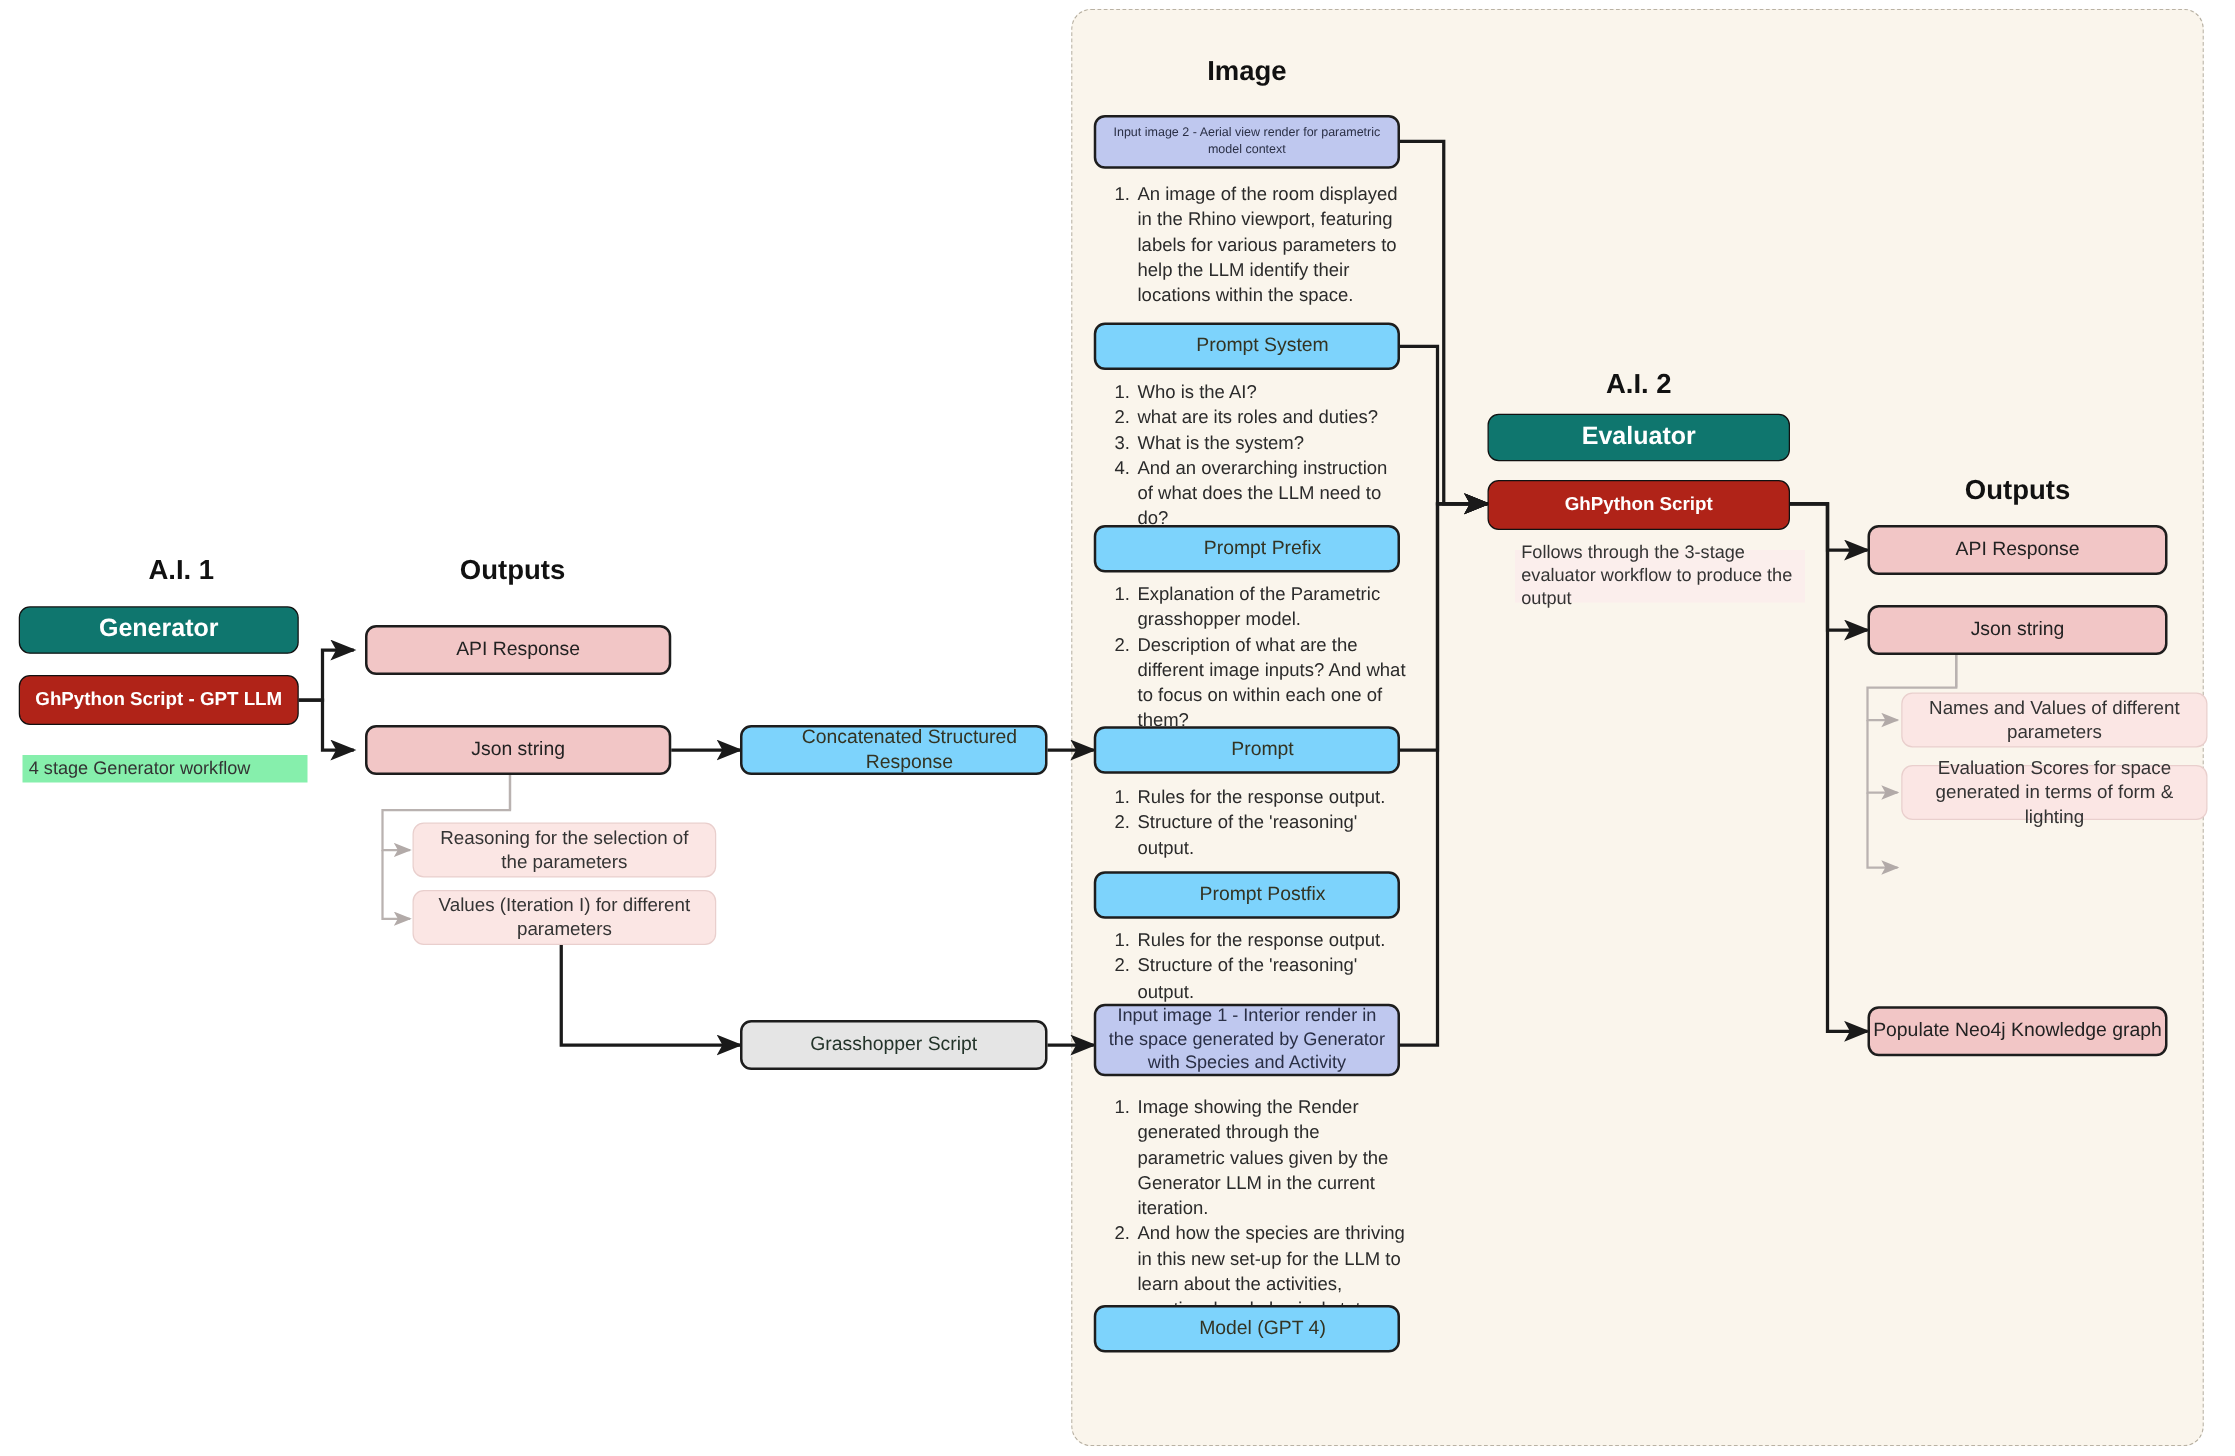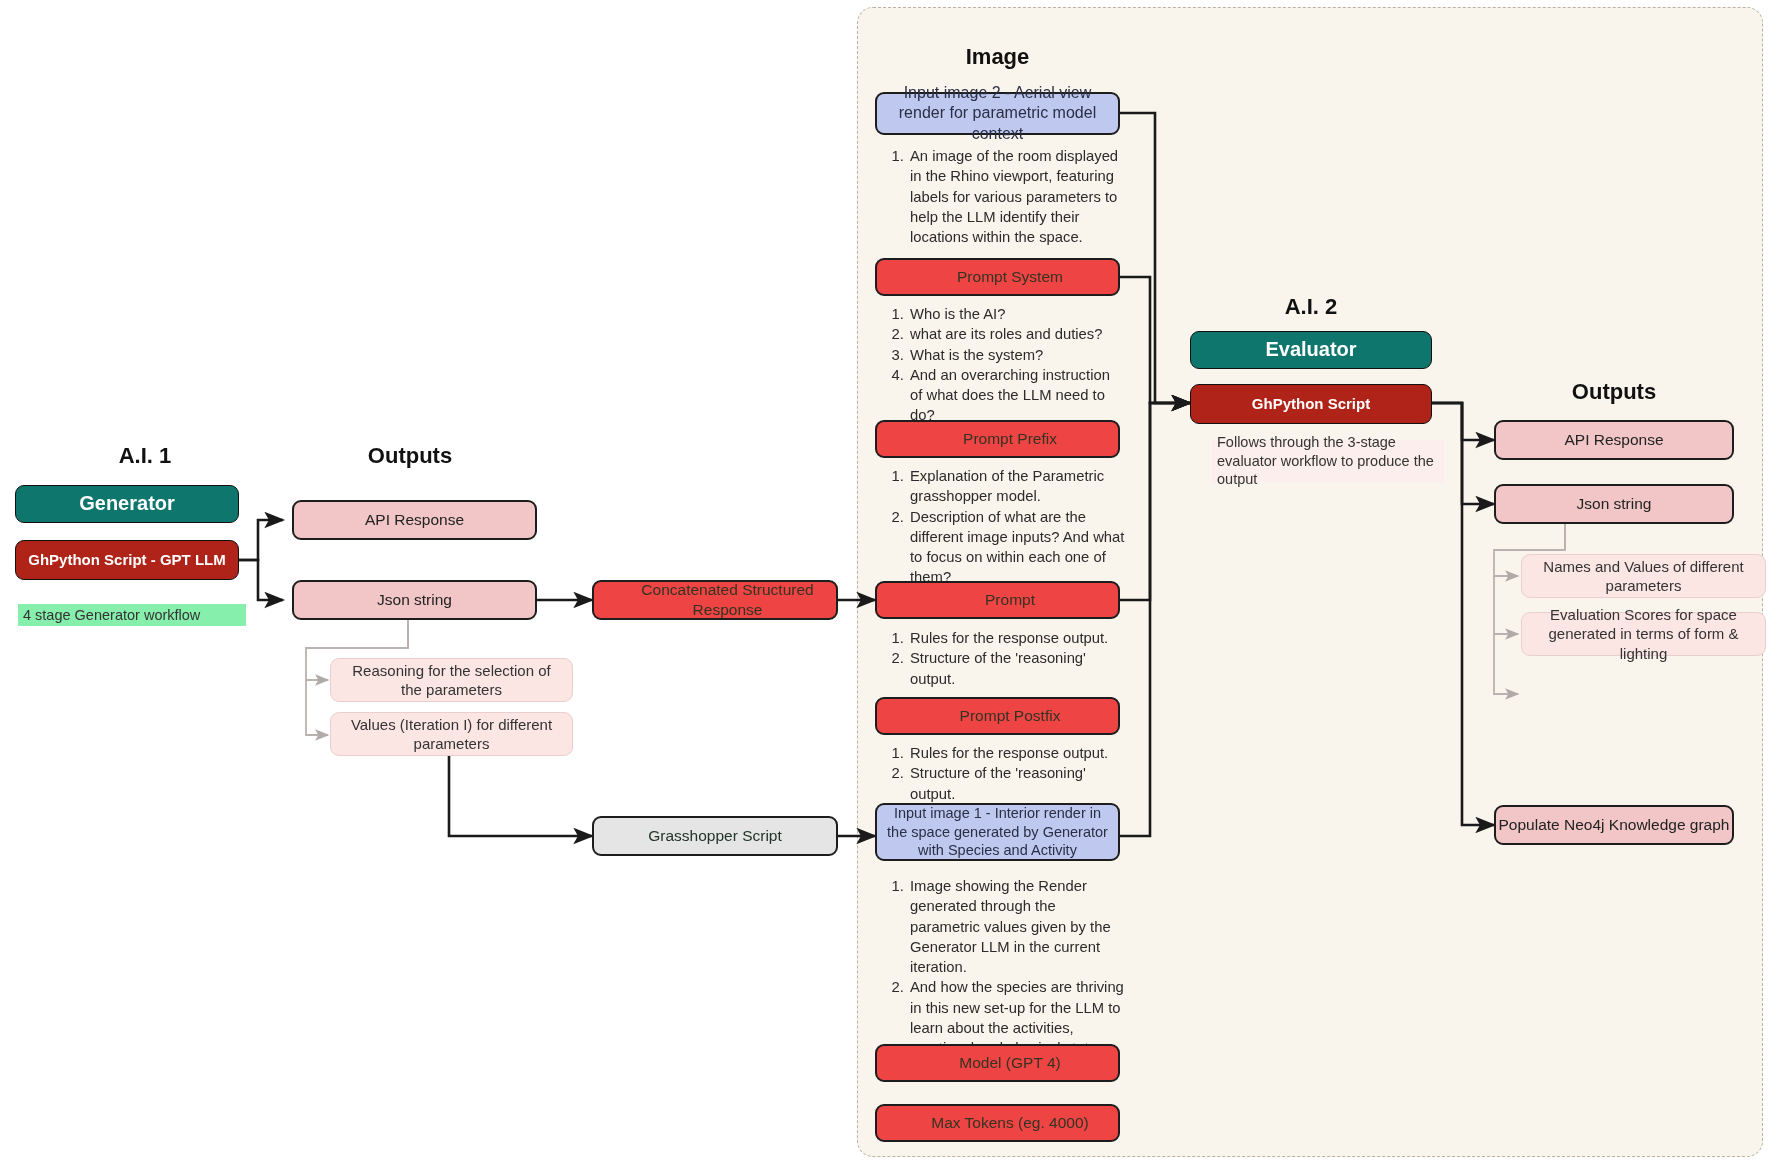--- a/index.html
+++ b/index.html
@@ -53,21 +53,21 @@
     border:2px solid #1d1d1d;
     font-size:15.5px;
   }
   .n-pink-light{
     background:#fbe6e4;
     color:#333333;
     border:1.2px solid #e9cfcd;
     font-size:15px;
   }
   .n-yellow{
-    background:#ef4444;
+    background:#7dd3fc;
     color:#333322;
     border:2px solid #1d1d1d;
     font-size:15.5px;
     padding-left:25px;
   }
   .n-blue{
     background:#bfc8ef;
     color:#2a2f45;
     border:2px solid #1d1d1d;
     font-size:15.5px;
@@ -213,21 +213,21 @@
   <div class="node n-yellow" style="left:592px; top:580px; width:246px; height:40px;">
     <span>Concatenated Structured Response</span>
   </div>
 
   <div class="node n-green" style="left:592px; top:816px; width:246px; height:40px;">
     <span>Grasshopper Script</span>
   </div>
 
   <div class="title" style="left:875px; top:44px; width:245px;">Image</div>
 
-  <div class="node n-blue" style="left:875px; top:92px; width:245px; height:43px; padding:0 6px; font-size:16px;">
+  <div class="node n-blue" style="left:875px; top:92px; width:245px; height:43px; padding:0 6px; font-size:10px;">
     <span>Input image 2 - Aerial view render for parametric model context</span>
   </div>
   <div class="ol" style="left:886px; top:146px; width:240px;">
     <ol>
       <li>An image of the room displayed in the Rhino viewport, featuring labels for various parameters to help the LLM identify their locations within the space.</li>
     </ol>
   </div>
 
   <div class="node n-yellow" style="left:875px; top:258px; width:245px; height:38px;">
     <span>Prompt System</span>
@@ -278,23 +278,20 @@
     <ol>
       <li>Image showing the Render generated through the parametric values given by the Generator LLM in the current iteration.</li>
       <li>And how the species are thriving in this new set-up for the LLM to learn about the activities, emotional and physical states.</li>
     </ol>
   </div>
 
   <div class="node n-yellow" style="left:875px; top:1044px; width:245px; height:38px;">
     <span>Model (GPT 4)</span>
   </div>
 
-  <div class="node n-yellow" style="left:875px; top:1104px; width:245px; height:38px;">
-    <span>Max Tokens (eg. 4000)</span>
-  </div>
 
   <div class="title" style="left:1190px; top:294px; width:242px;">A.I. 2</div>
 
   <div class="node n-black" style="left:1190px; top:331px; width:242px; height:38px;">
     <span>Evaluator</span>
   </div>
 
   <div class="node n-red" style="left:1190px; top:384px; width:242px; height:40px;">
     <span>GhPython Script</span>
   </div>

